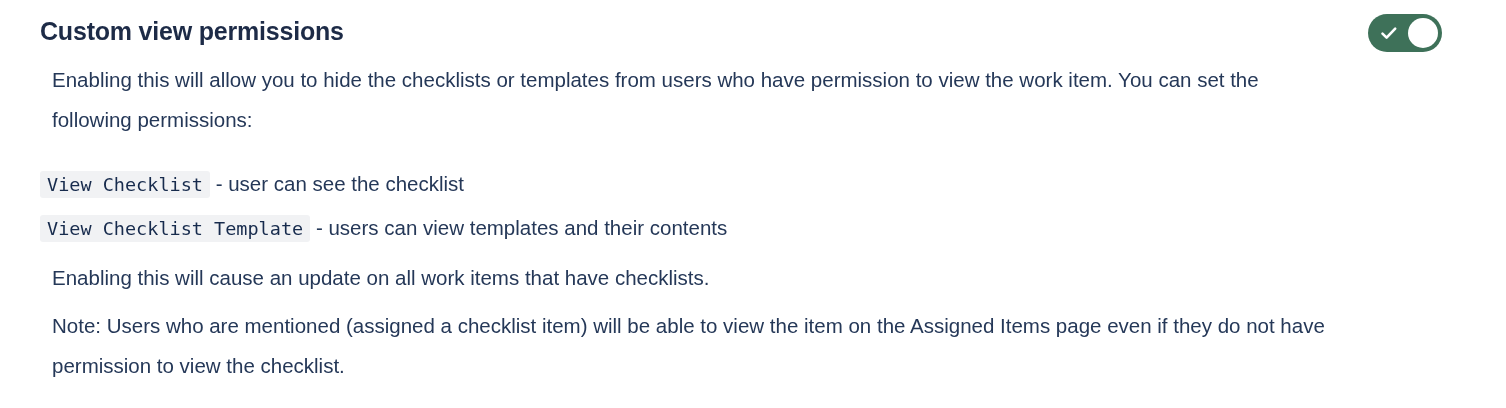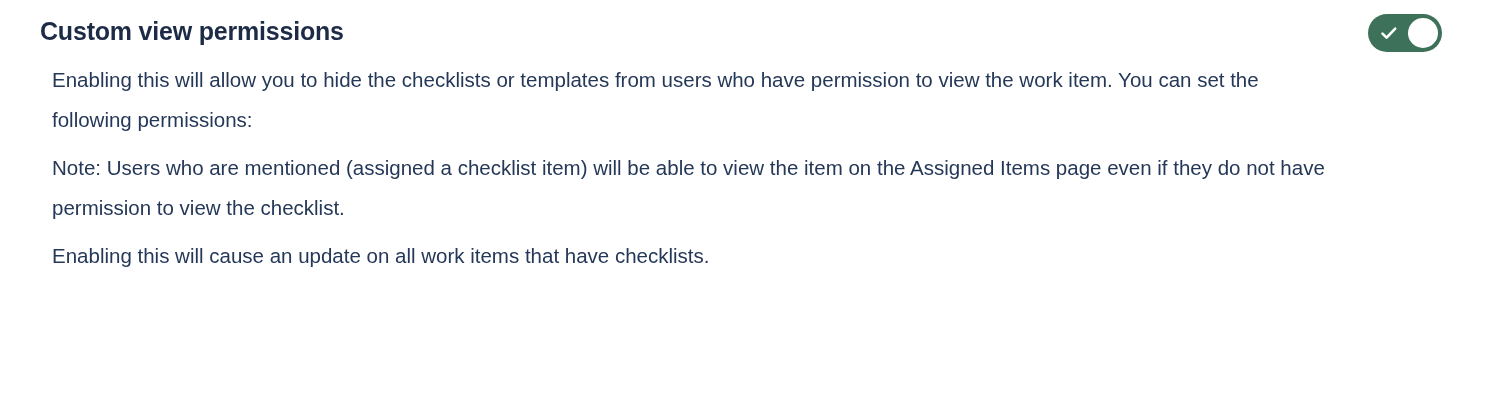--- a/index.html
+++ b/index.html
@@ -110,18 +110,28 @@
         <svg width="18" height="18" viewBox="0 0 18 18" aria-hidden="true">
           <path d="M2.5 9.6 L6.6 13.6 L15.2 4.6" fill="none" stroke="#ffffff" stroke-width="2.6" stroke-linecap="round" stroke-linejoin="round"></path>
         </svg>
       </span>
       <span class="knob"></span>
     </button>
   </div>
 
   <p class="para">Enabling this will allow you to hide the checklists or templates from users who have permission to view the work item. You can set the following permissions:</p>
 
+  <div class="perm-list">
+    <div class="perm-row">
+      <code class="code">View Checklist</code>
+      <span>- user can see the checklist</span>
+    </div>
+    <div class="perm-row">
+      <code class="code">View Checklist Template</code>
+      <span>- users can view templates and their contents</span>
+    </div>
+  </div>
+
+  <p class="para last">Enabling this will cause an update on all work items that have checklists.</p>
 
   <p class="para note">Note: Users who are mentioned (assigned a checklist item) will be able to view the item on the Assigned Items page even if they do not have permission to view the checklist.</p>
-
-  <p class="para last">Enabling this will cause an update on all work items that have checklists.</p>
 
 </div>
 
 </body></html>

